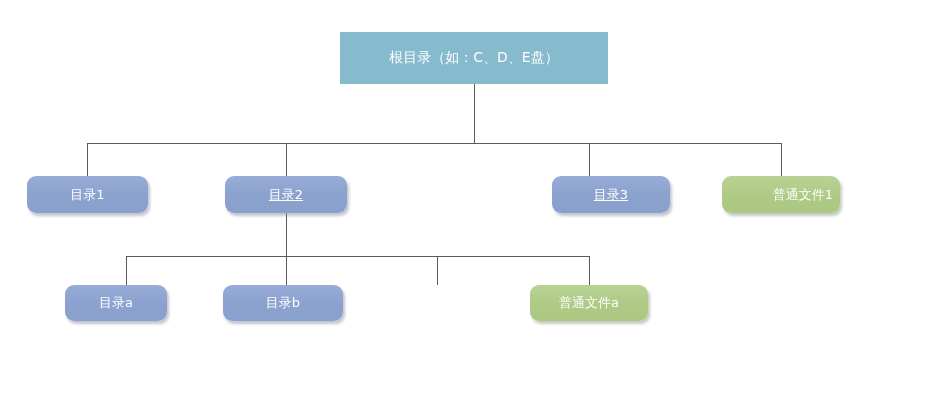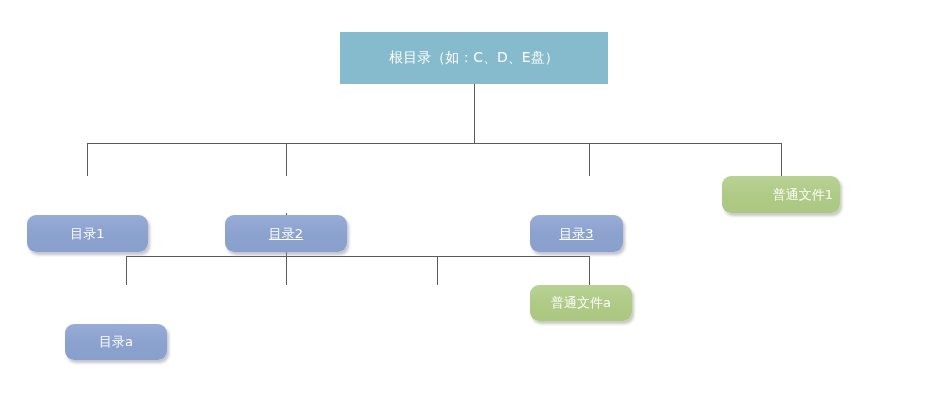--- a/index.html
+++ b/index.html
@@ -26,36 +26,35 @@
   }
   .node-root {
     left: 340px; top: 32px; width: 268px; height: 52px;
     background: #85bbcd;
     font-size: 14px;
   }
   .node-sm { height: 37px; font-size: 13px; border-radius: 9px; }
   .node-dir {
     background: linear-gradient(180deg, #97acd6 0%, #8ba1ce 55%, #899fcc 100%);
     box-shadow: 2px 3px 3px rgba(145,148,165,0.55);
-    margin-top: 39px;
   }
   .node-file {
     background: linear-gradient(180deg, #b8d294 0%, #aeca85 55%, #abc781 100%);
     box-shadow: 2px 3px 3px rgba(150,158,140,0.55);
   }
   
   .pos-dir1  { left: 27px;  top: 176px; width: 121px; }
   .pos-dir2  { left: 225px; top: 176px; width: 122px; text-decoration: underline; }
-  .pos-dir3  { left: 530px; top: 176px; width: 93px; text-decoration: underline; }
+  .pos-dir3  { left: 552px; top: 176px; width: 118px; text-decoration: underline; }
   .pos-file1 { left: 722px; top: 176px; width: 118px; padding-left: 44px; }
   
   .pos-dira  { left: 65px;  top: 285px; width: 102px; height: 36px; }
   .pos-dirb  { left: 223px; top: 285px; width: 120px; height: 36px; }
   .pos-dirc  { left: 377px; top: 285px; width: 121px; height: 36px; }
-  .pos-filea { left: 530px; top: 285px; width: 102px; height: 36px; }
+  .pos-filea { left: 530px; top: 285px; width: 118px; height: 36px; }
 </style>
 </head>
 <body>
 
 <div class="canvas">
 
   <div class="line v" style="left:474px; top:84px;  height:59px;"></div>
   <div class="line h" style="left:87px;  top:143px; width:694px;"></div>
   <div class="line v" style="left:87px;  top:143px; height:33px;"></div>
   <div class="line v" style="left:286px; top:143px; height:33px;"></div>
@@ -74,17 +73,18 @@
   <div class="node node-sm node-dir pos-dir1">目录1</div>
 
   <div class="node node-sm node-dir pos-dir2">目录2</div>
 
   <div class="node node-sm node-dir pos-dir3">目录3</div>
 
   <div class="node node-sm node-file pos-file1">普通文件1</div>
 
   <div class="node node-sm node-dir pos-dira">目录a</div>
 
+  <div class="node node-sm node-dir pos-dirb">目录b</div>
 
 
   <div class="node node-sm node-file pos-filea">普通文件a</div>
 
 </div>
 
 </body></html>

